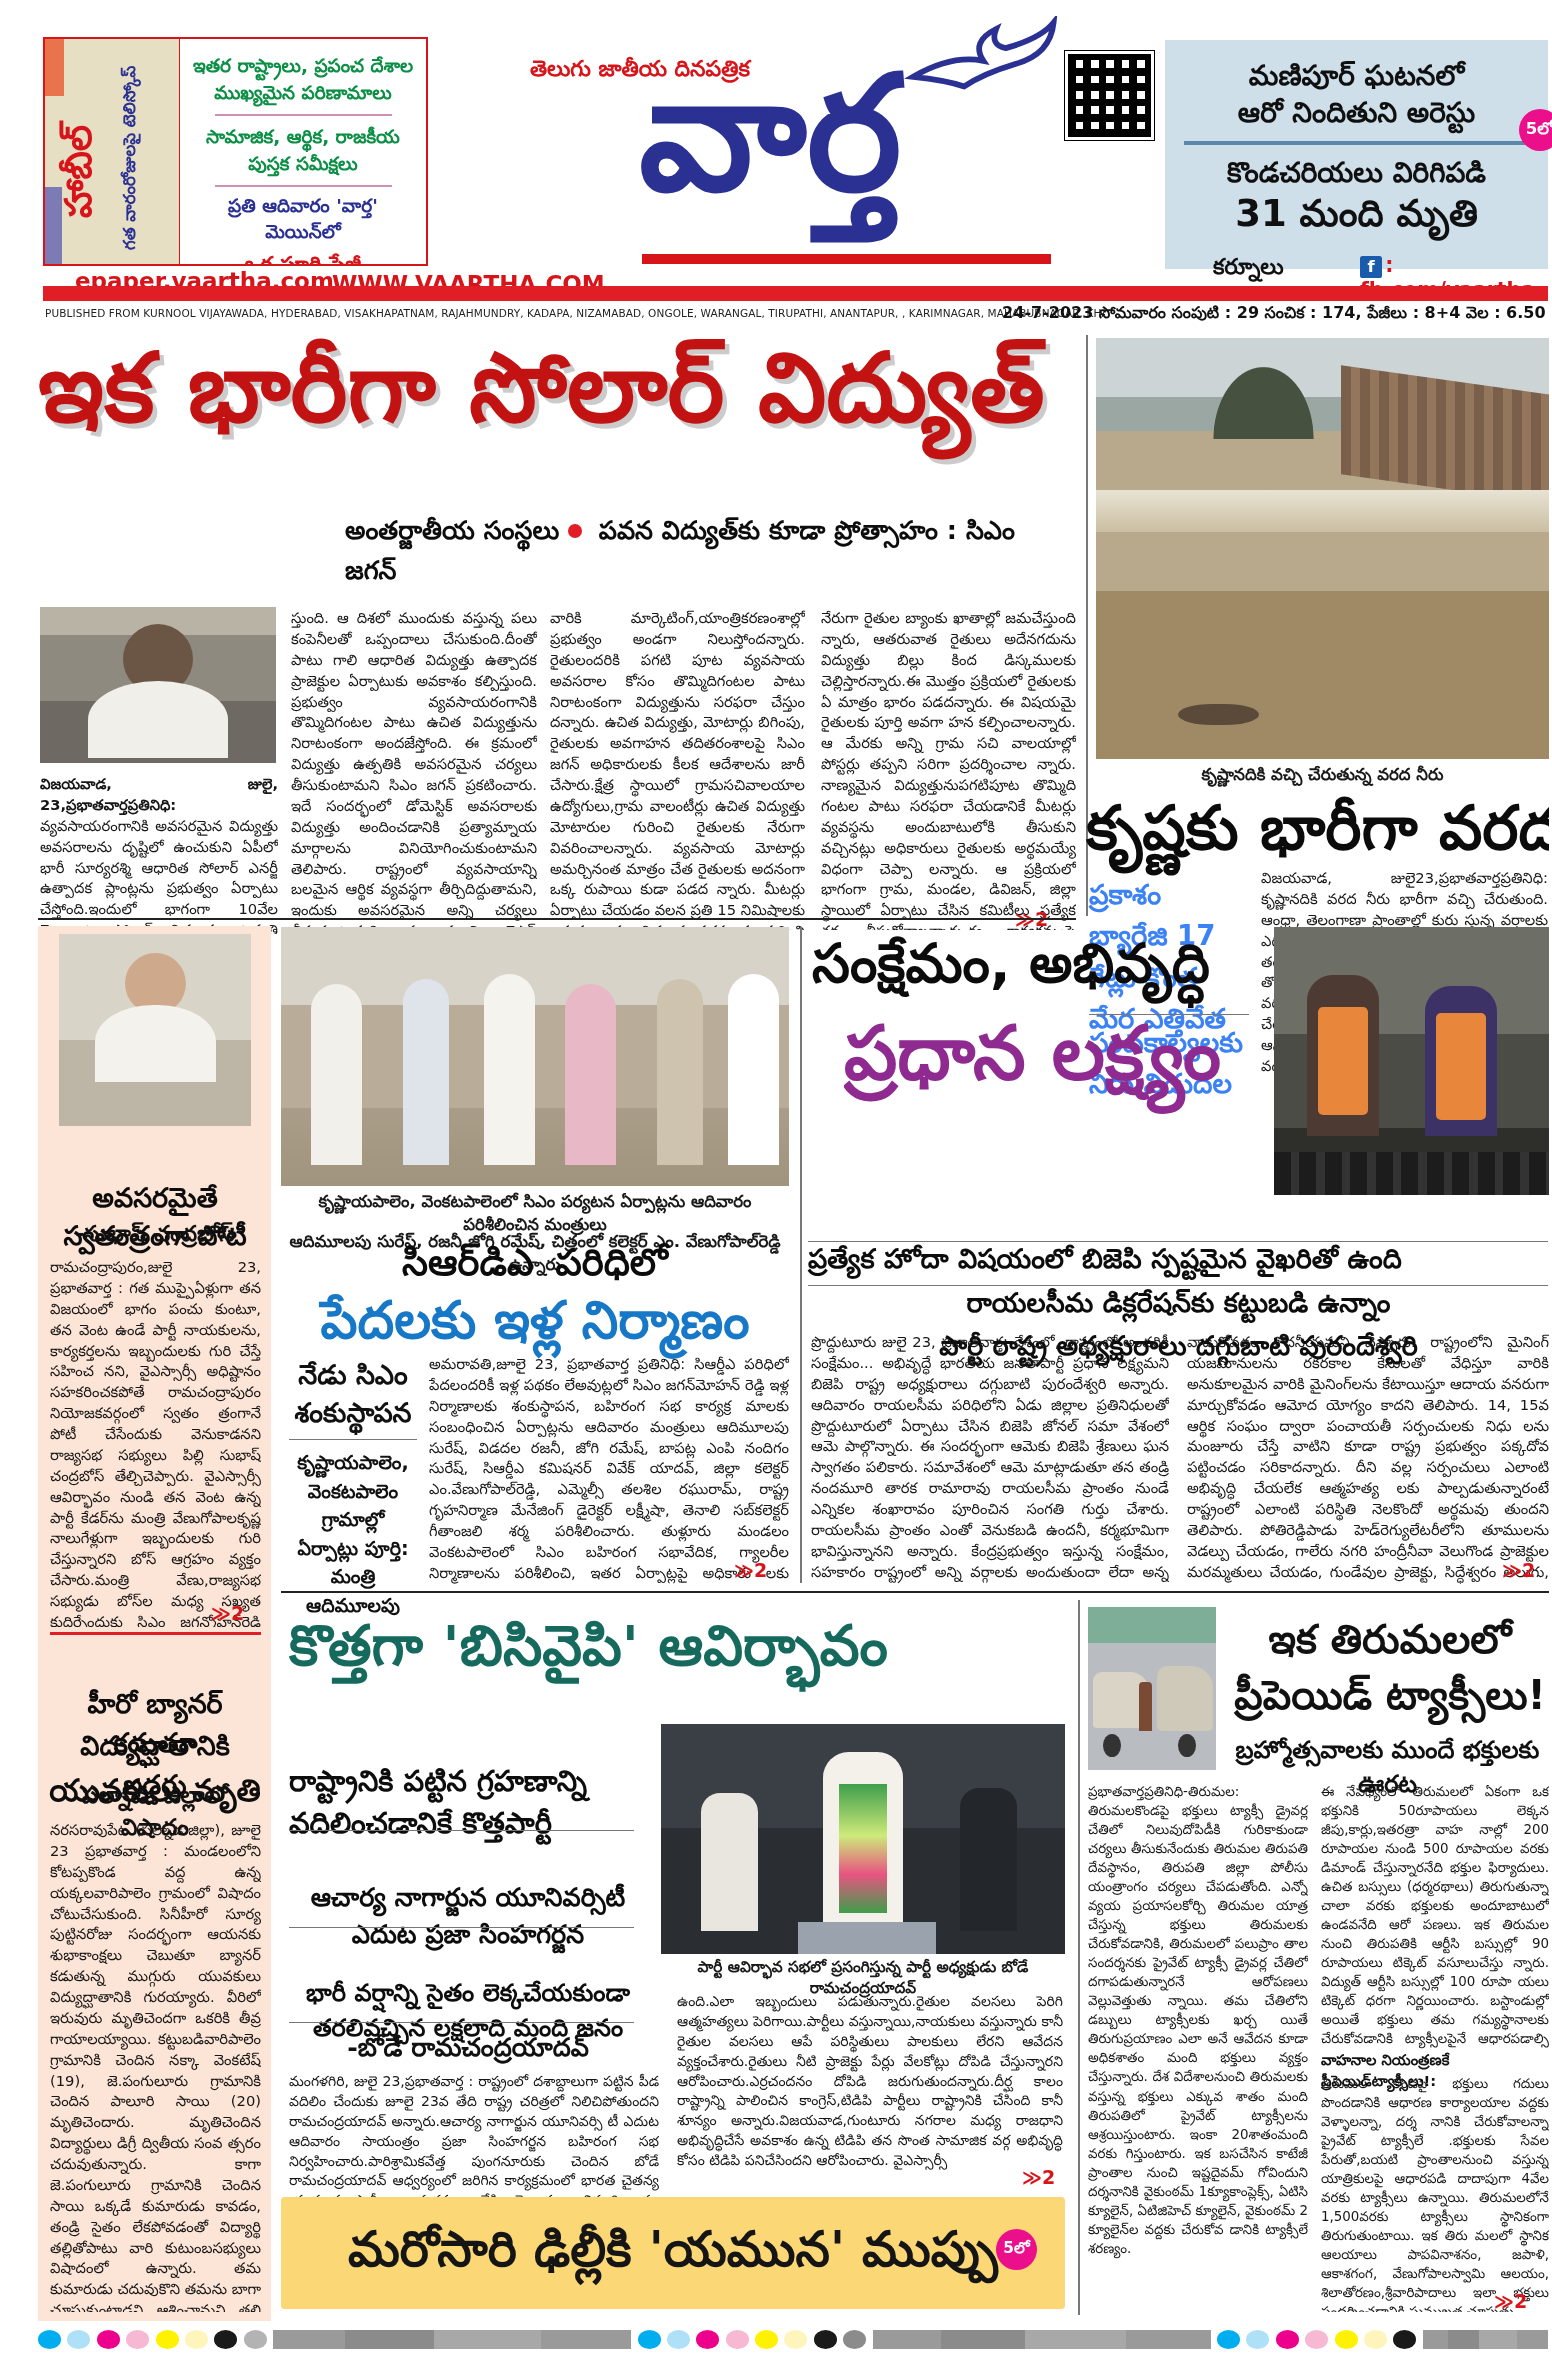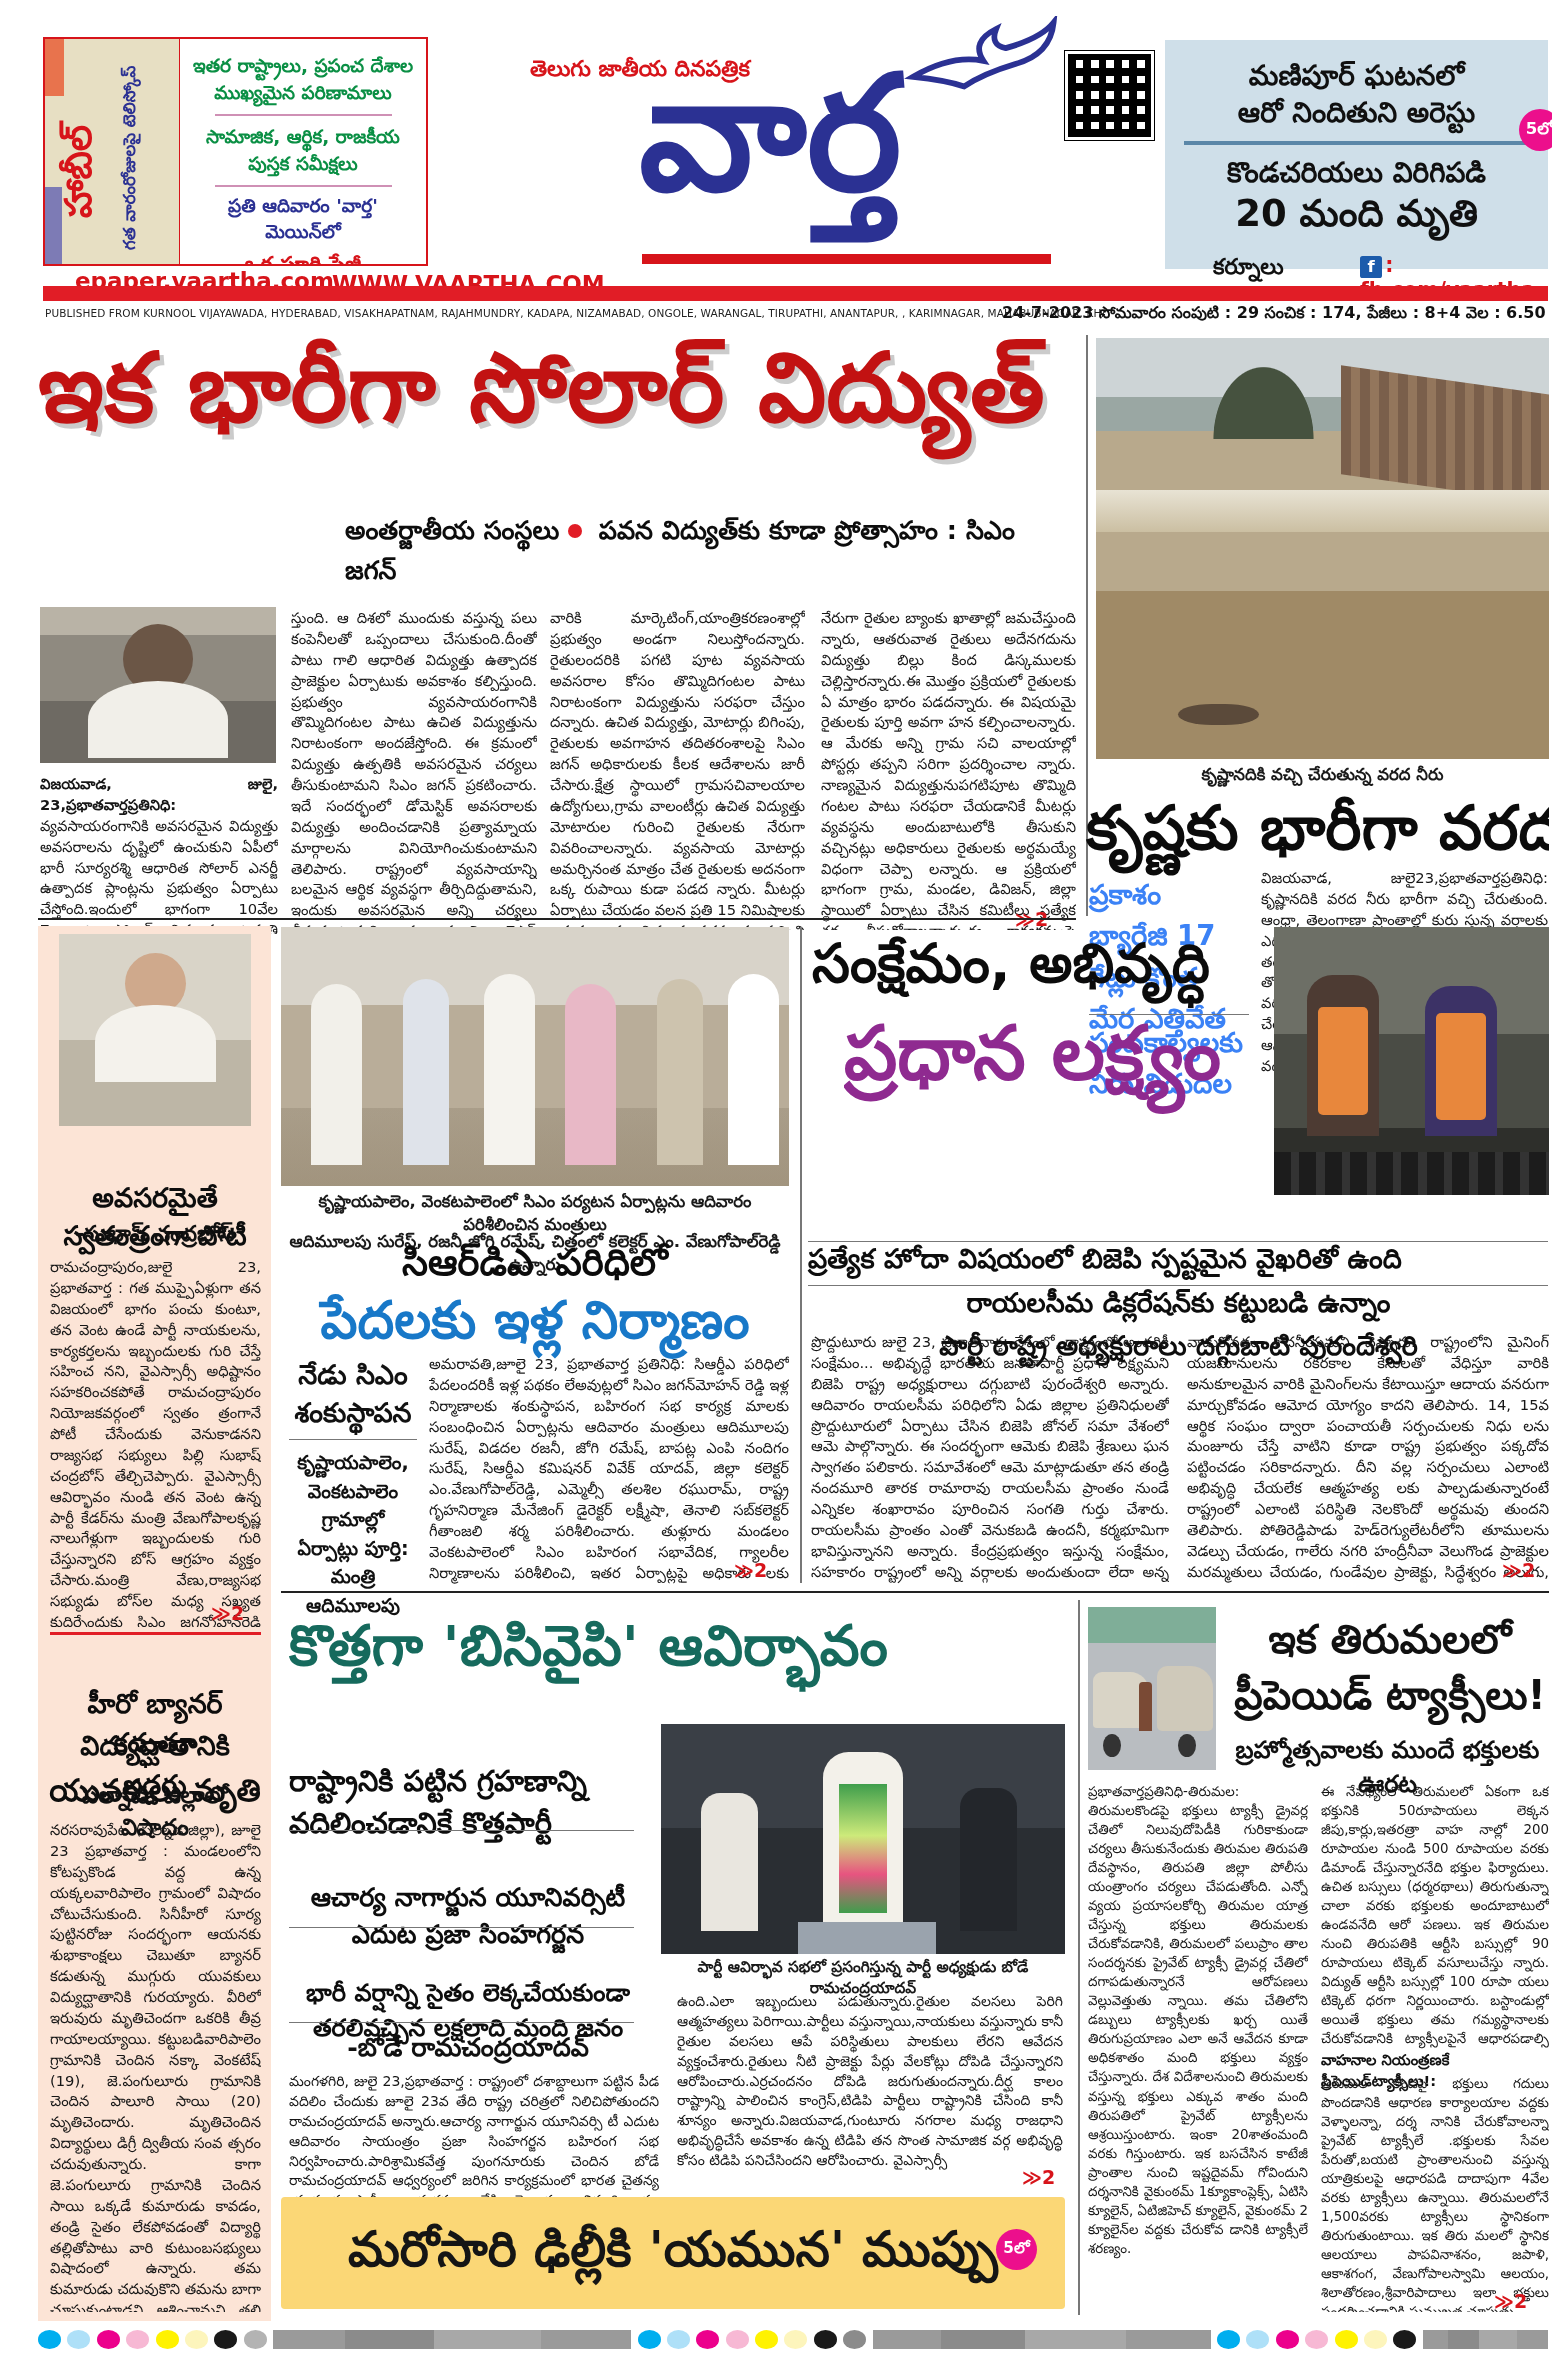--- a/index.html
+++ b/index.html
@@ -99,21 +99,21 @@
   <div class="abs logo-text telu nowrap" style="left:639px;top:54px;">వార్త</div>
   <div class="abs logo-underline" style="left:642px;top:254px;width:409px;"></div>
 
   <div class="abs qr" style="left:1065px;top:51px;width:83px;height:83px;border:3.8px solid #fff;outline:1.3px solid #000;"></div>
 
   <div class="abs topbox" style="left:1165px;top:40px;width:383px;height:212px;padding-top:16.6px;">
     <div class="l1 telu">మణిపూర్ ఘటనలో</div>
     <div class="l1 telu">ఆరో నిందితుని అరెస్టు</div>
     <div class="topbox-div"></div>
     <div class="l1 telu">కొండచరియలు విరిగిపడి</div>
-    <div class="l2 telu">20 మంది మృతి</div>
+    <div class="l2 telu">31 మంది మృతి</div>
   </div>
   <div class="abs badge telu" style="left:1519px;top:109px;width:42px;height:42px;font-size:16.6px;">5లో</div>
 
   <div class="abs telu" style="left:1213px;top:254px;font-size:22px;font-weight:bold;">కర్నూలు</div>
   <div class="abs" style="left:1360px;top:253px;">
     <span class="fb-icon">f</span>
     <span style="color:#d7141a;font-weight:bold;font-size:20.4px;">: fb.com/vaartha</span>
   </div>
 
   <div class="abs urls" style="left:75px;top:268px;">epaper.vaartha.com</div>

